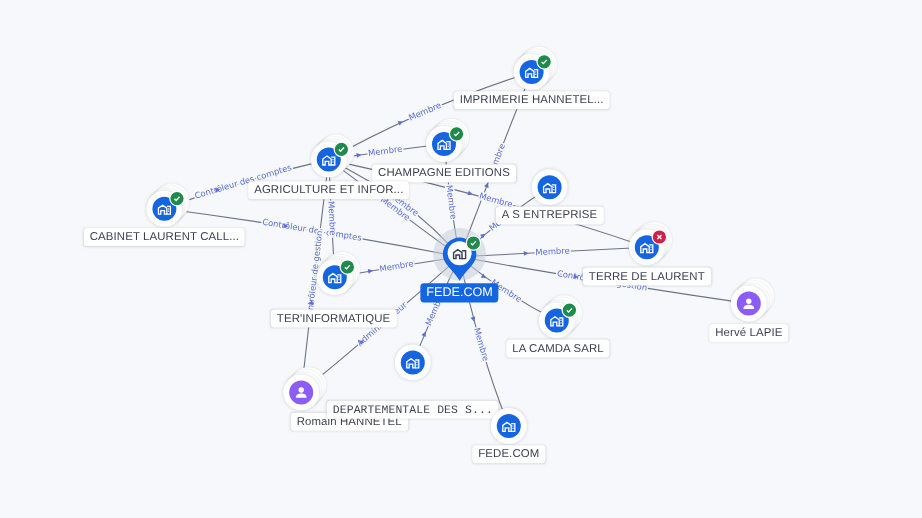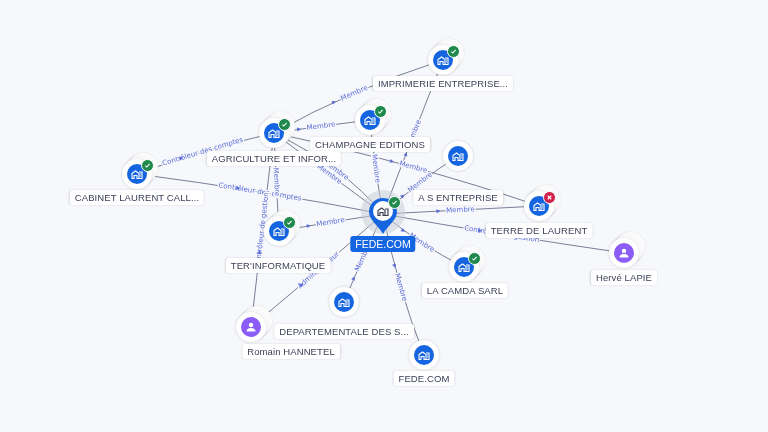--- a/index.html
+++ b/index.html
@@ -98,21 +98,21 @@
           <path d="M2 21V11l7-5 7 5v10h-4v-6H6v6z" fill="none" stroke="#fff" stroke-width="2.2"></path>
           <path d="M16 8h6v13h-6" fill="none" stroke="#fff" stroke-width="2.2"></path>
           <path d="M19 11v2M19 15v2" stroke="#fff" stroke-width="1.8"></path>
         </svg>
       </div>
       <div class="badge ok" style="left: 4px; top: -15px;">
         <svg width="7" height="7" viewBox="0 0 10 10">
           <path d="M2 5.2l2 2 4-4.4" fill="none" stroke="#fff" stroke-width="1.6"></path>
         </svg>
       </div>
-      <div class="label" style="left: 0px; top: 16px;">IMPRIMERIE ENTREPRISE...</div>
+      <div class="label" style="left: 0px; top: 16px;">IMPRIMERIE HANNETEL...</div>
     </div>
     <div class="node" style="left: 370px; top: 120px;">
       <div class="halo" style="width: 30px; height: 30px; left: -9px; top: -21px;"></div>
       <div class="halo" style="width: 30px; height: 30px; left: -11px; top: -19px;"></div>
       <div class="halo" style="width: 30px; height: 30px; left: -13px; top: -17px;"></div>
       <div class="circle" style="width: 30px; height: 30px; left: -15px; top: -15px;"></div>
       <div class="inner company" style="width: 20px; height: 20px; left: -10px; top: -10px;">
         <svg width="12" height="12" viewBox="0 0 24 24">
           <path d="M2 21V11l7-5 7 5v10h-4v-6H6v6z" fill="none" stroke="#fff" stroke-width="2.2"></path>
           <path d="M16 8h6v13h-6" fill="none" stroke="#fff" stroke-width="2.2"></path>
@@ -166,21 +166,21 @@
     </div>
     <div class="node" style="left: 458px; top: 156px;">
       <div class="circle" style="width: 30px; height: 30px; left: -15px; top: -15px;"></div>
       <div class="inner company" style="width: 20px; height: 20px; left: -10px; top: -10px;">
         <svg width="12" height="12" viewBox="0 0 24 24">
           <path d="M2 21V11l7-5 7 5v10h-4v-6H6v6z" fill="none" stroke="#fff" stroke-width="2.2"></path>
           <path d="M16 8h6v13h-6" fill="none" stroke="#fff" stroke-width="2.2"></path>
           <path d="M19 11v2M19 15v2" stroke="#fff" stroke-width="1.8"></path>
         </svg>
       </div>
-      <div class="label" style="left: 0px; top: 16px; margin-top: 18px;">A S ENTREPRISE</div>
+      <div class="label" style="left: 0px; top: 16px;">A S ENTREPRISE</div>
     </div>
     <div class="node" style="left: 539px; top: 206px;">
       <div class="halo" style="width: 30px; height: 30px; left: -9px; top: -21px;"></div>
       <div class="halo" style="width: 30px; height: 30px; left: -11px; top: -19px;"></div>
       <div class="halo" style="width: 30px; height: 30px; left: -13px; top: -17px;"></div>
       <div class="circle" style="width: 30px; height: 30px; left: -15px; top: -15px;"></div>
       <div class="inner company" style="width: 20px; height: 20px; left: -10px; top: -10px;">
         <svg width="12" height="12" viewBox="0 0 24 24">
           <path d="M2 21V11l7-5 7 5v10h-4v-6H6v6z" fill="none" stroke="#fff" stroke-width="2.2"></path>
           <path d="M16 8h6v13h-6" fill="none" stroke="#fff" stroke-width="2.2"></path>
@@ -260,21 +260,21 @@
     </div>
     <div class="node" style="left: 344px; top: 302px;">
       <div class="circle" style="width: 30px; height: 30px; left: -15px; top: -15px;"></div>
       <div class="inner company" style="width: 20px; height: 20px; left: -10px; top: -10px;">
         <svg width="12" height="12" viewBox="0 0 24 24">
           <path d="M2 21V11l7-5 7 5v10h-4v-6H6v6z" fill="none" stroke="#fff" stroke-width="2.2"></path>
           <path d="M16 8h6v13h-6" fill="none" stroke="#fff" stroke-width="2.2"></path>
           <path d="M19 11v2M19 15v2" stroke="#fff" stroke-width="1.8"></path>
         </svg>
       </div>
-      <div class="label" style="left: 0px; top: 22px;">DEPARTEMENTALE DES S...</div>
+      <div class="label" style="left: 0px; top: 32px; font-family: Liberation Mono, monospace;">DEPARTEMENTALE DES S...</div>
     </div>
     <div class="node" style="left: 424px; top: 355px;">
       <div class="circle" style="width: 30px; height: 30px; left: -15px; top: -15px;"></div>
       <div class="inner company" style="width: 20px; height: 20px; left: -10px; top: -10px;">
         <svg width="12" height="12" viewBox="0 0 24 24">
           <path d="M2 21V11l7-5 7 5v10h-4v-6H6v6z" fill="none" stroke="#fff" stroke-width="2.2"></path>
           <path d="M16 8h6v13h-6" fill="none" stroke="#fff" stroke-width="2.2"></path>
           <path d="M19 11v2M19 15v2" stroke="#fff" stroke-width="1.8"></path>
         </svg>
       </div>

